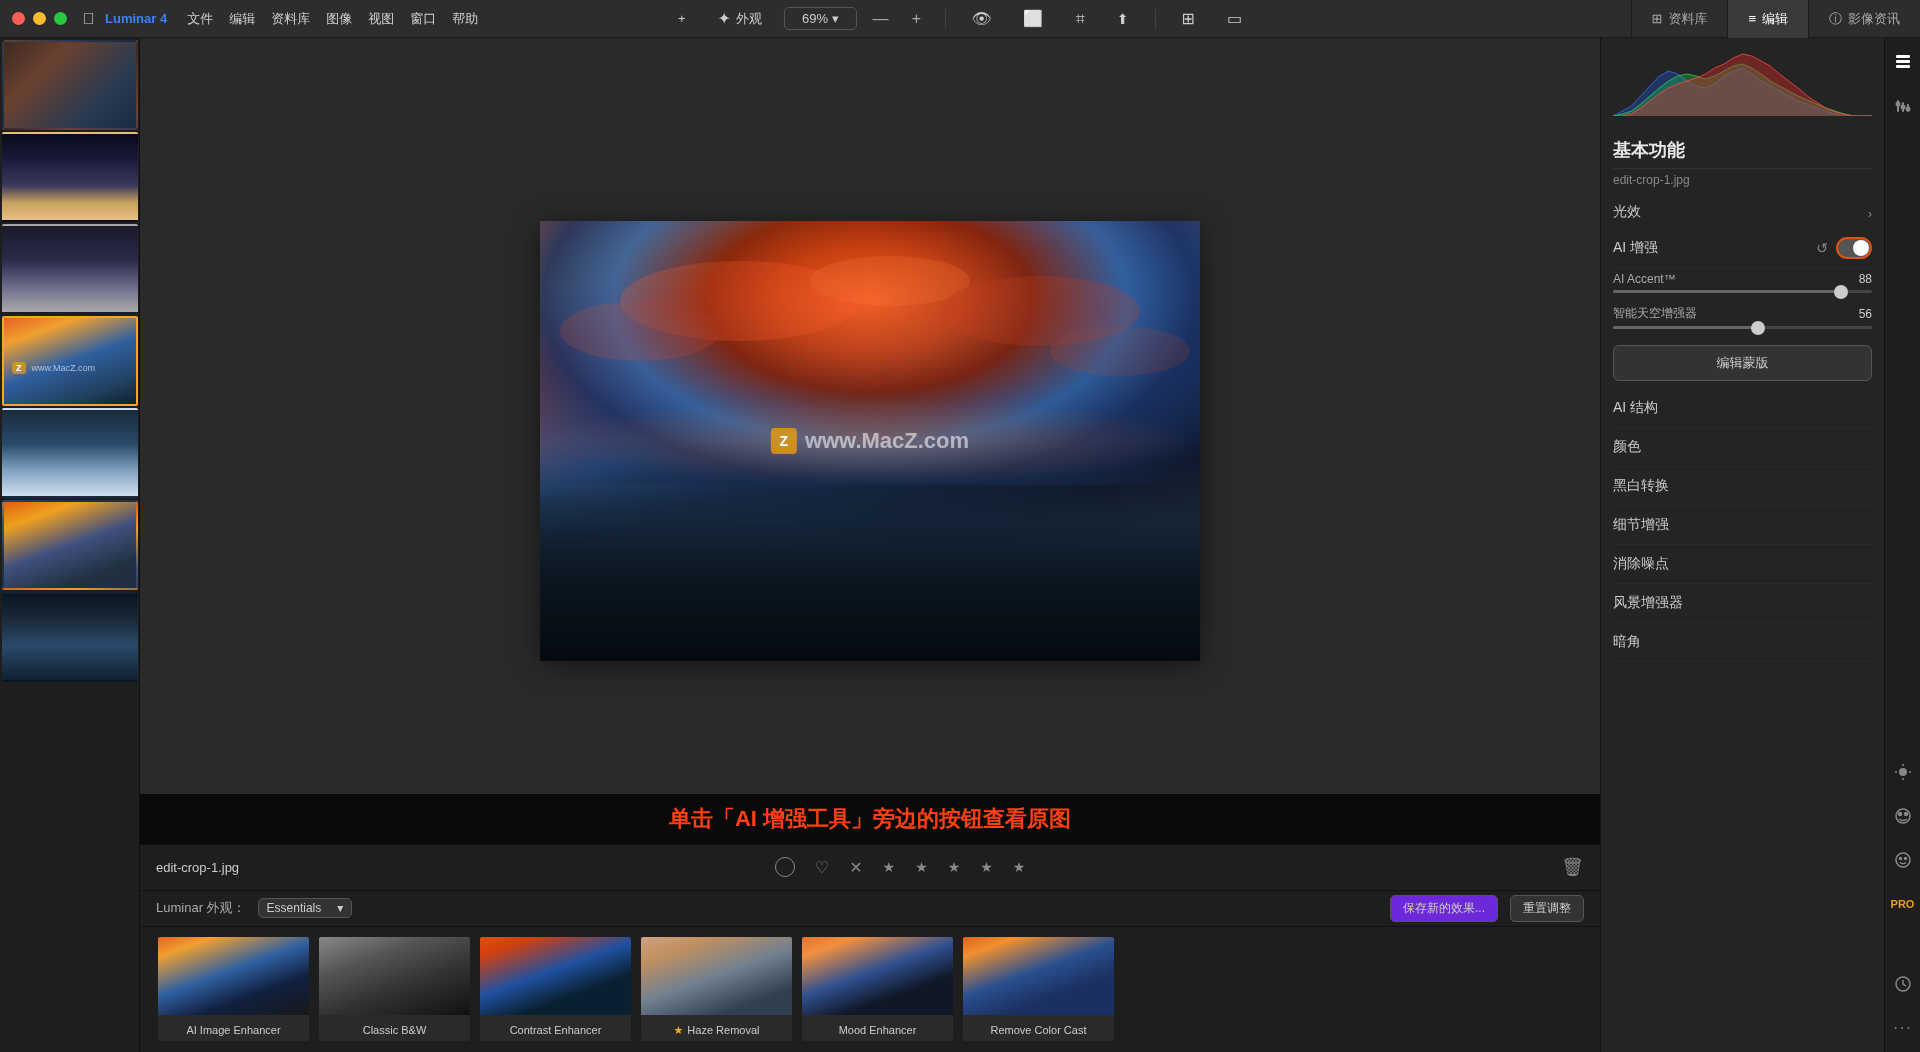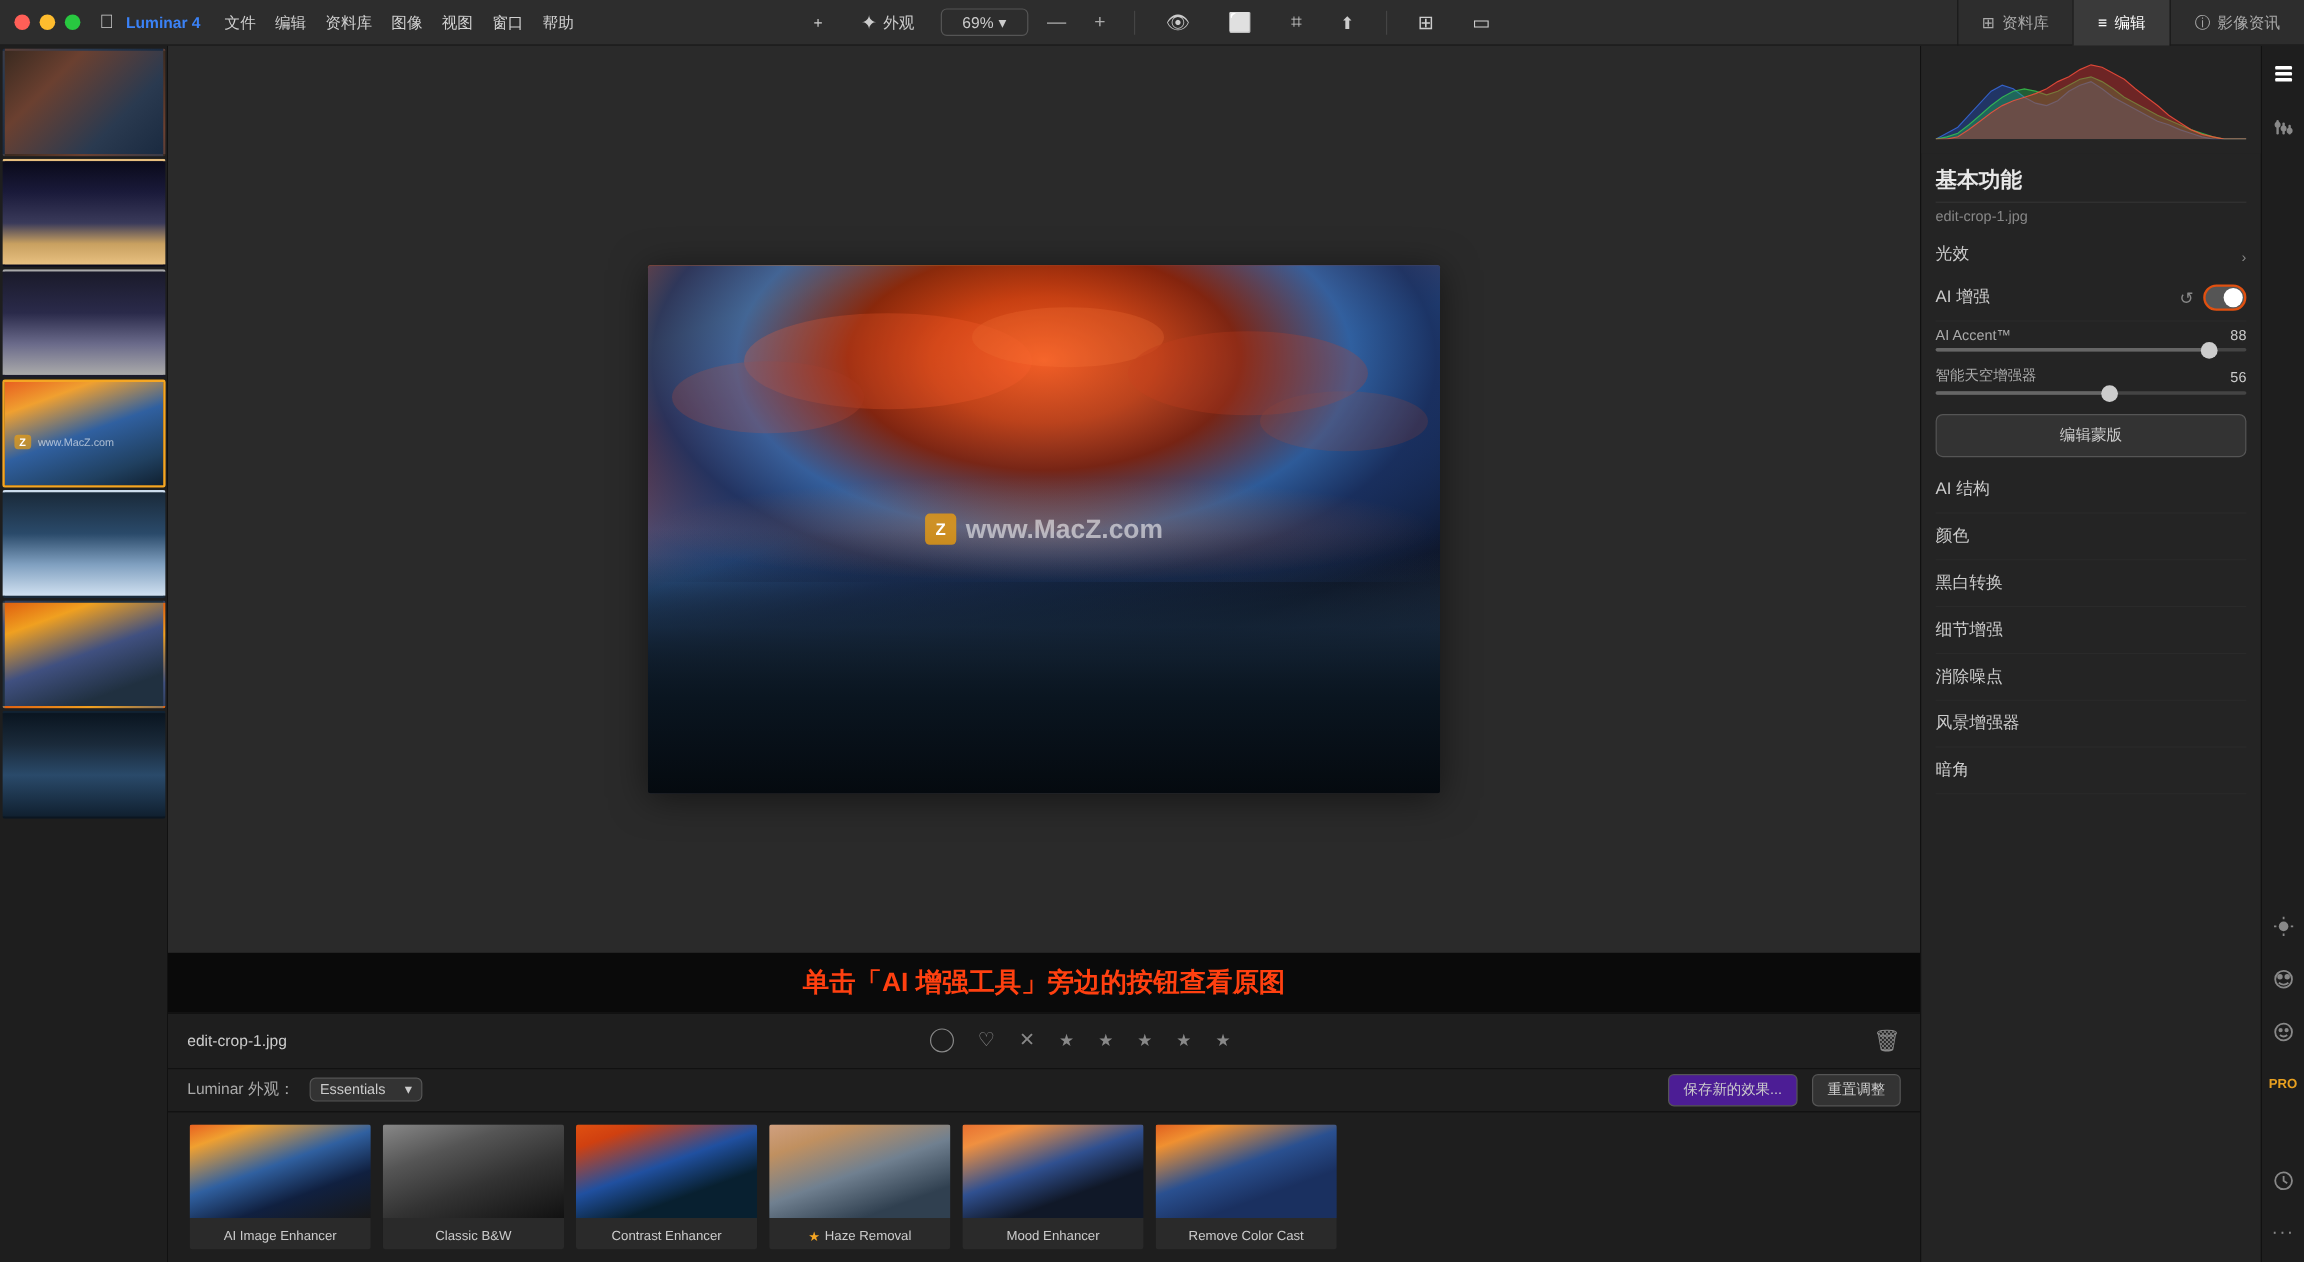--- a/index.html
+++ b/index.html
@@ -321,21 +321,21 @@
       color: #ccc;
       font-size: 12px;
       padding: 2px 8px;
       cursor: pointer;
       display: flex;
       align-items: center;
       gap: 16px;
     }
     .save-effect-btn {
       margin-left: auto;
-      background: #4c1d95;
+      background: #6d28d9;
       border: 1px solid #555;
       border-radius: 5px;
       color: #ccc;
       font-size: 12px;
       padding: 4px 12px;
       cursor: pointer;
     }
     .reset-btn {
       background: #333;
       border: 1px solid #555;

